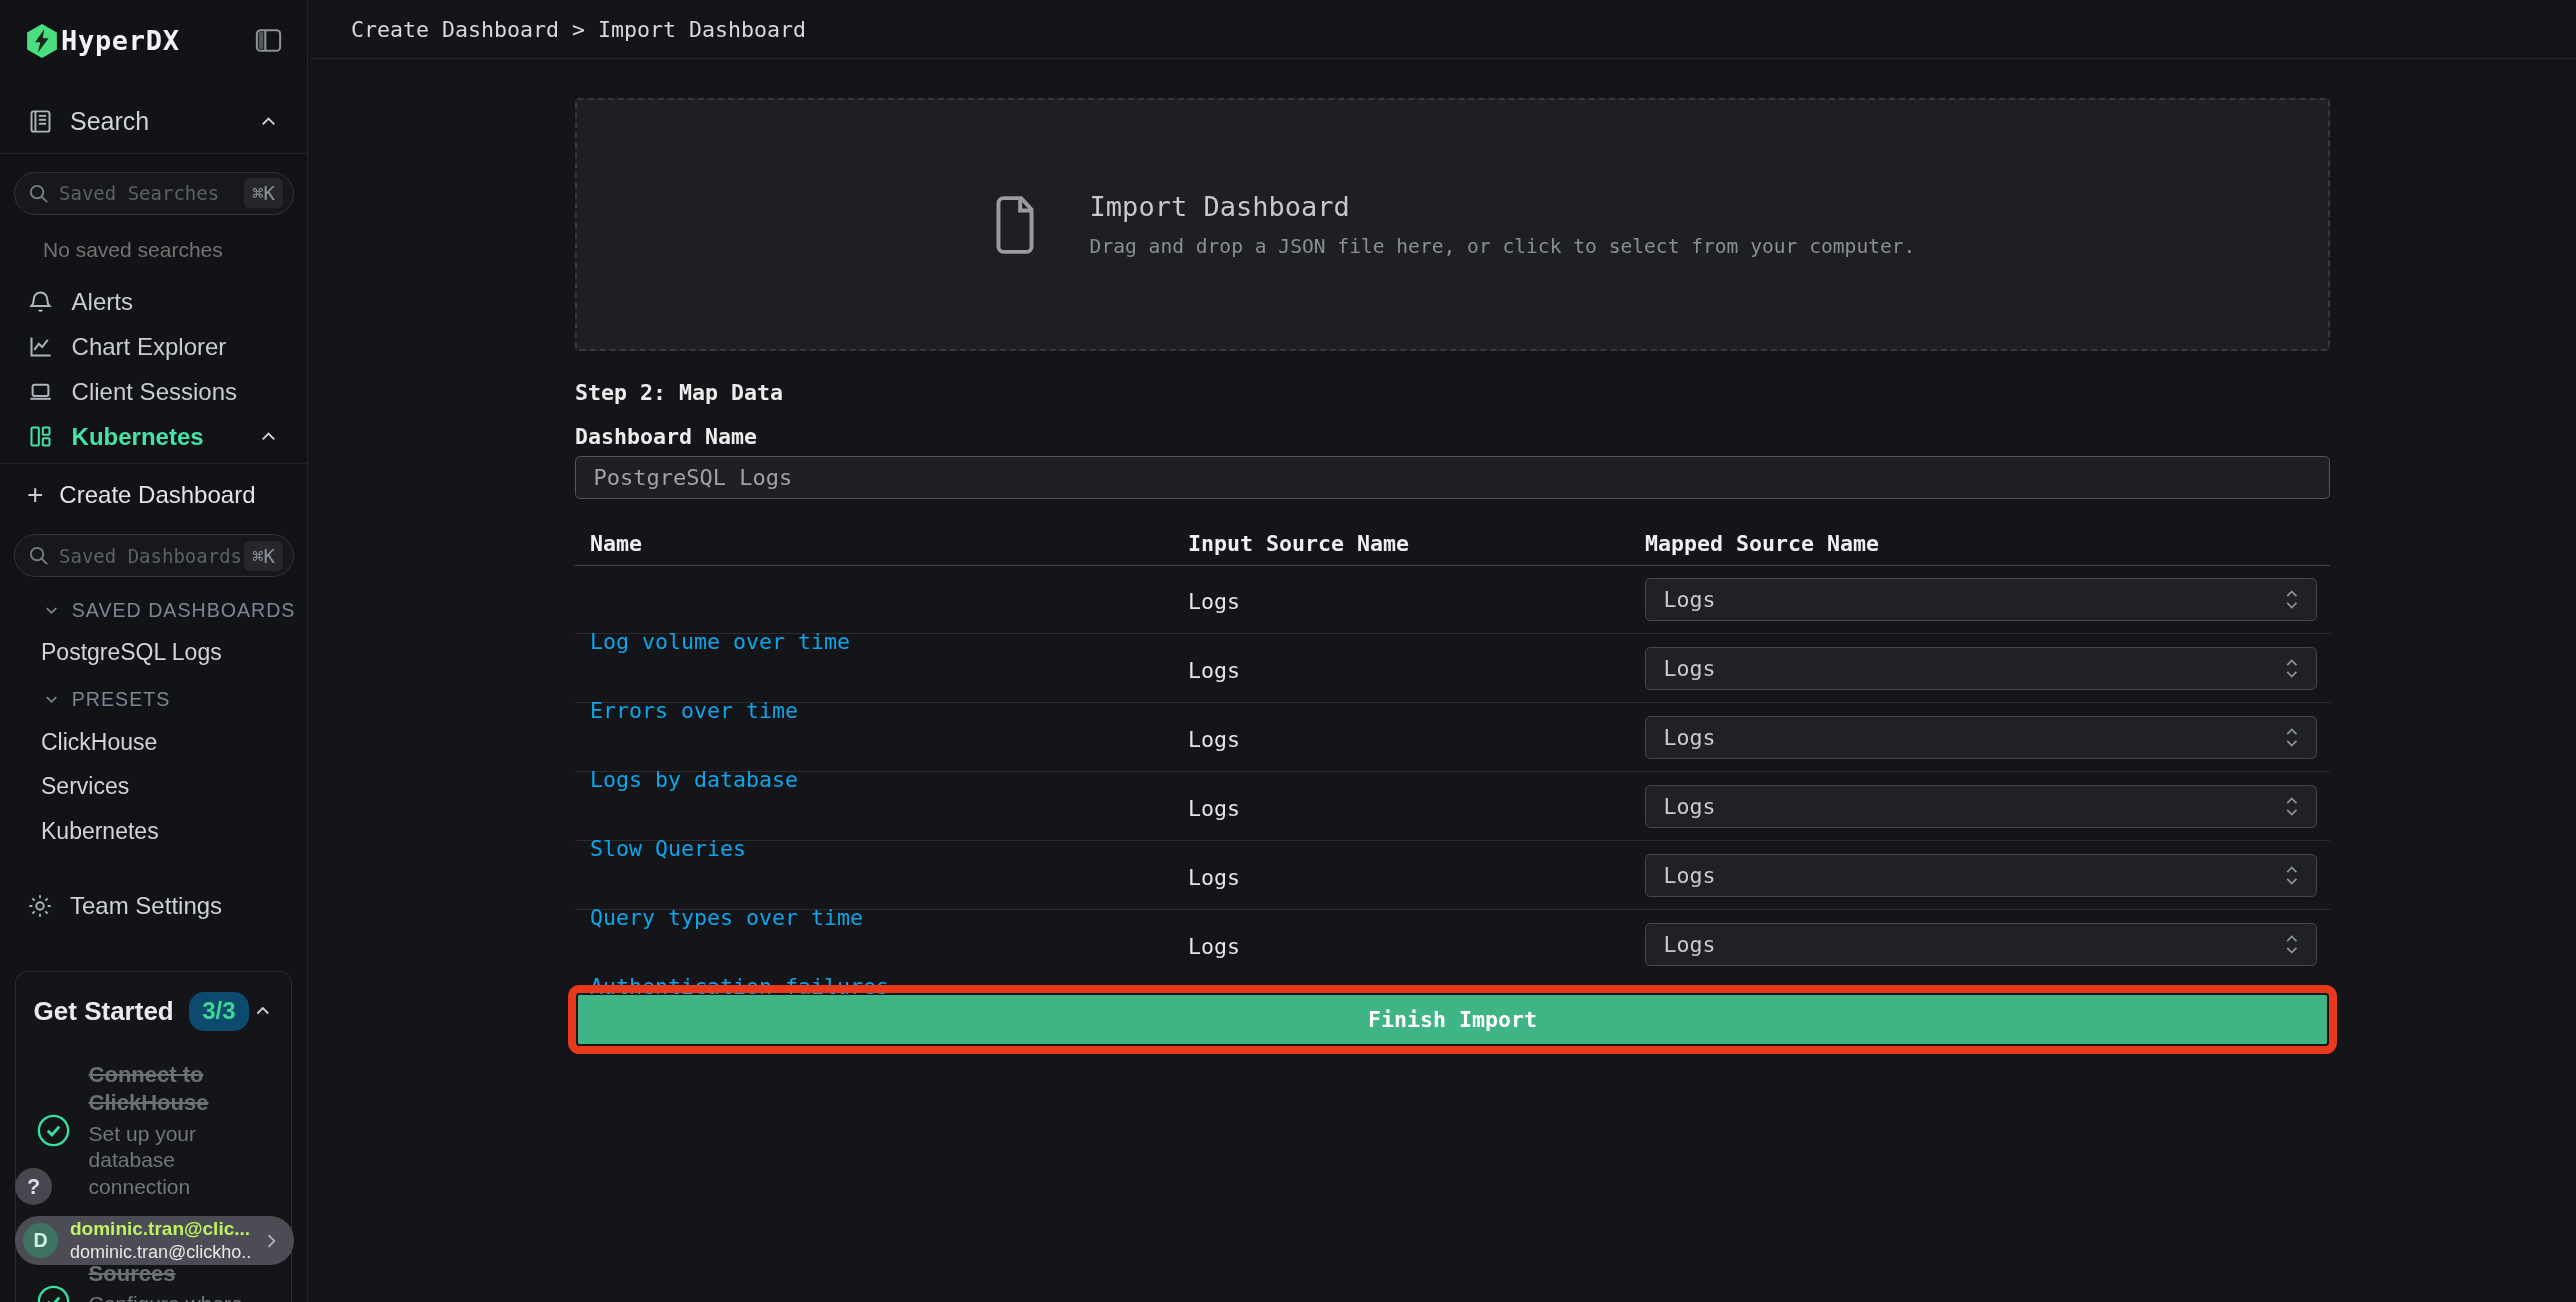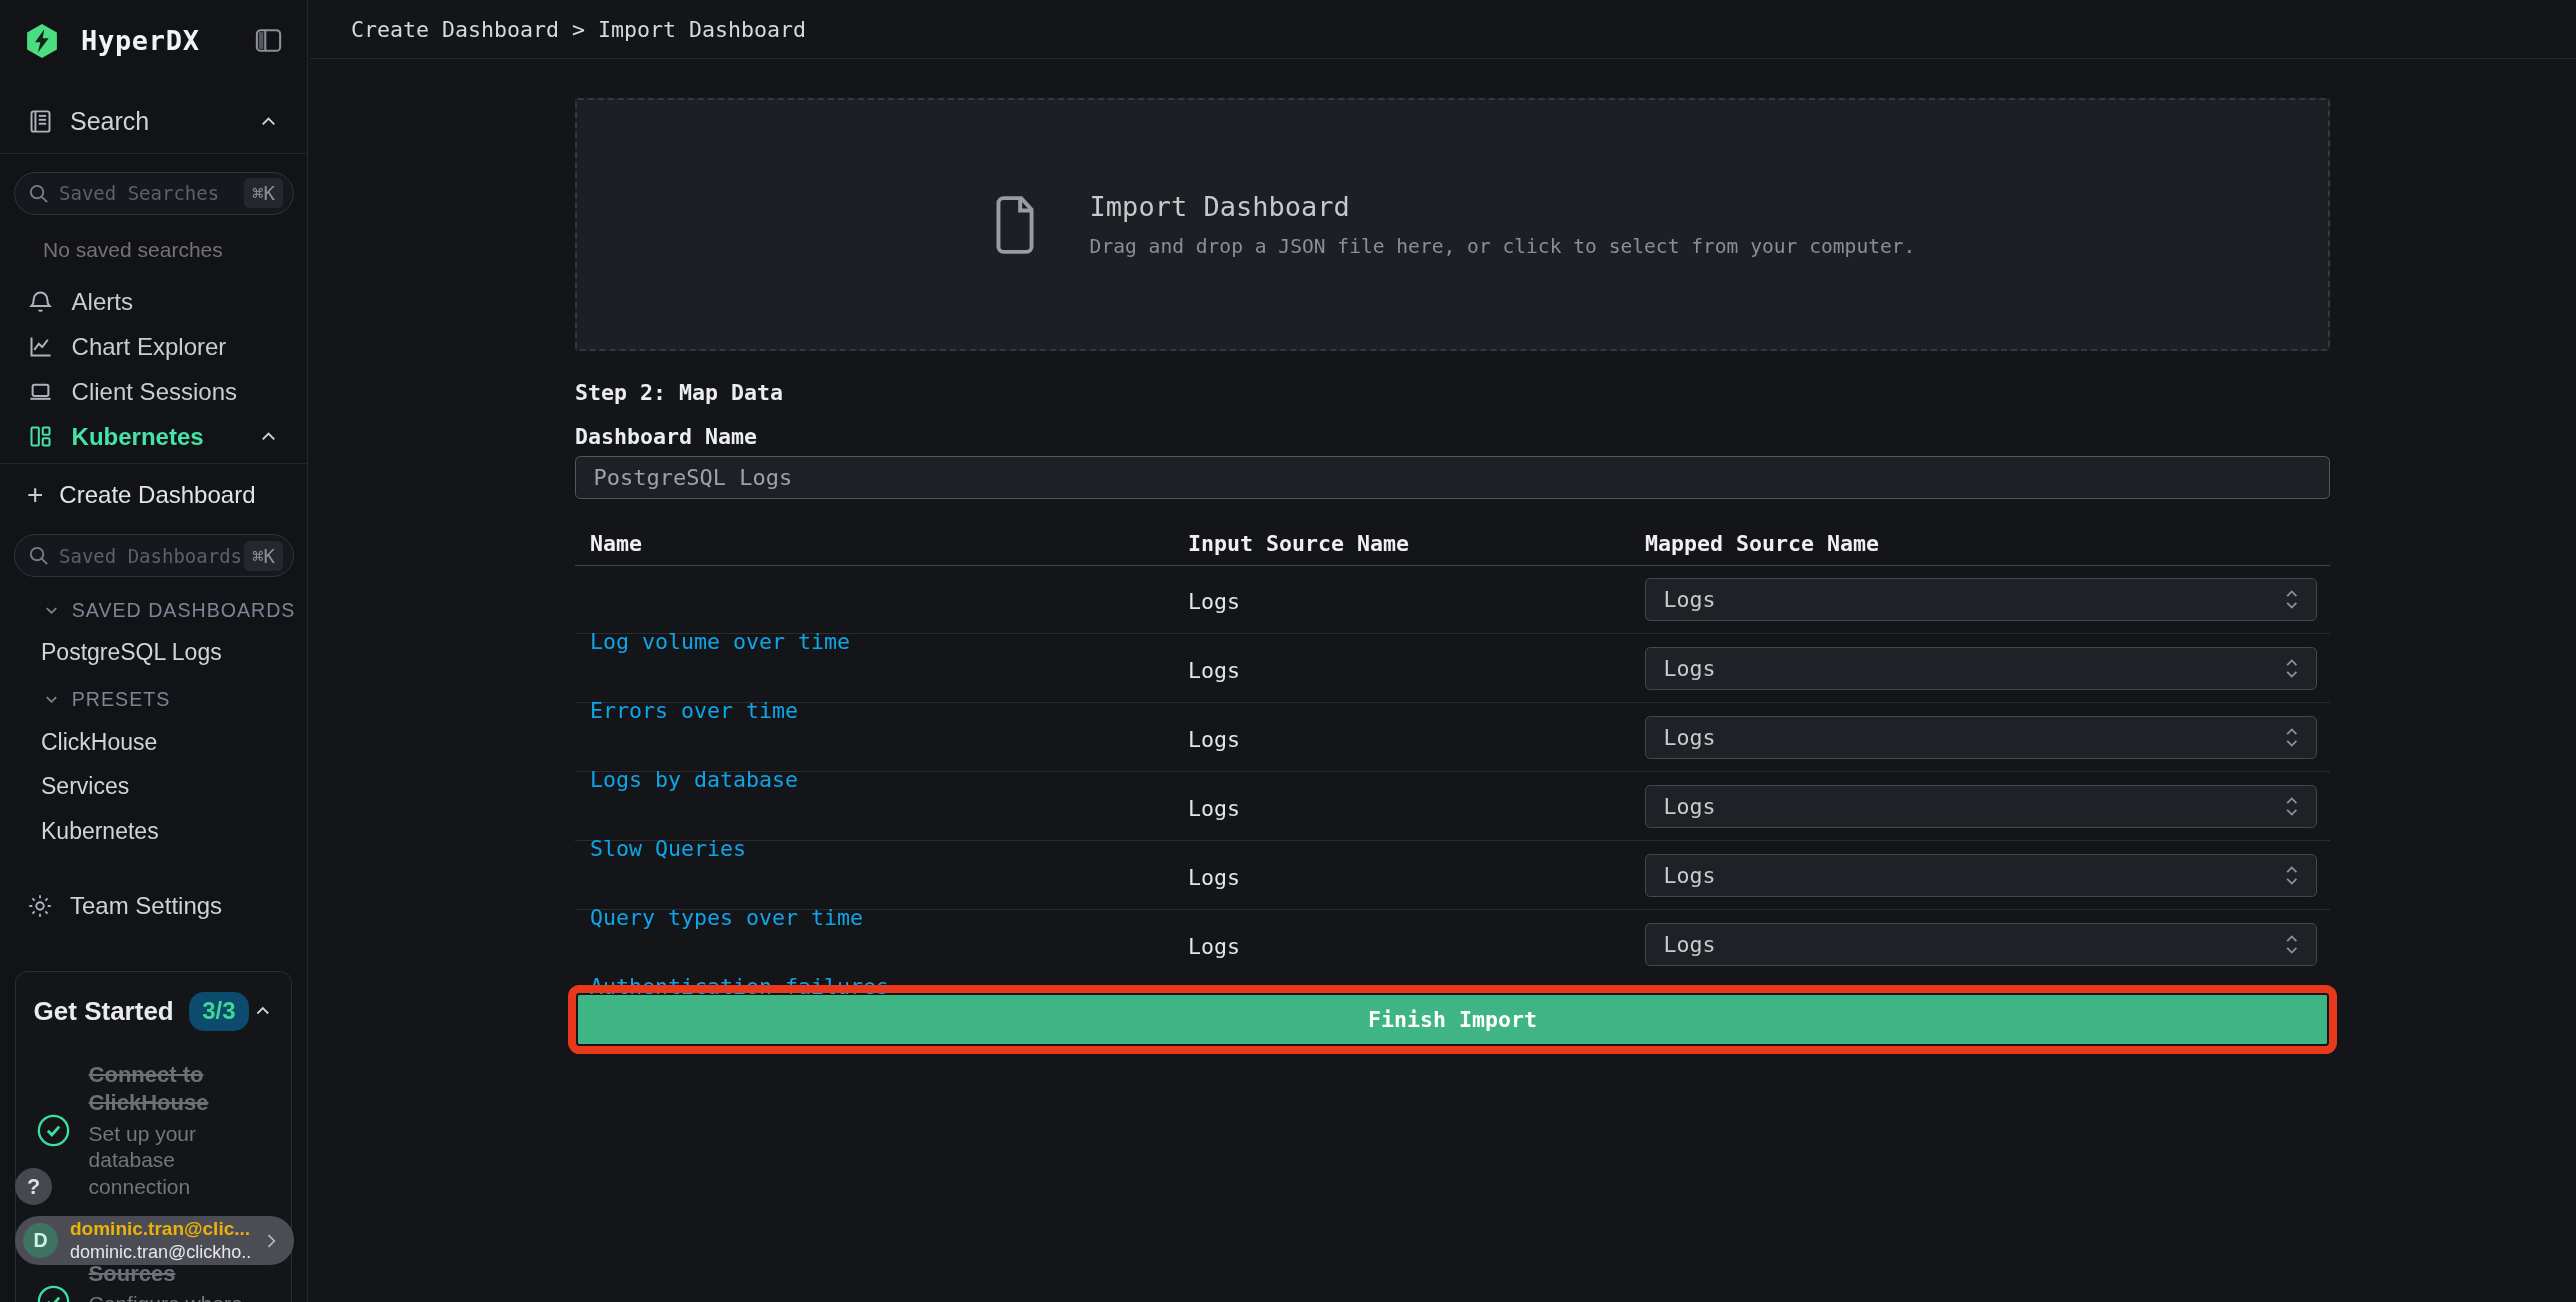--- a/index.html
+++ b/index.html
@@ -4,21 +4,21 @@
 <style>
   * { margin:0; padding:0; box-sizing:border-box; }
   html,body { width:2576px; height:1303px; background:#141519; overflow:hidden;
               font-family:"Liberation Sans", sans-serif; }
   .mono { font-family:"DejaVu Sans Mono","Liberation Mono",monospace; }
 
   
   .sidebar { position:absolute; left:0; top:0; width:308px; height:1303px;
              background:#121317; border-right:1.4px solid #26272b; }
   .side-top { height:81px; display:flex; align-items:center; padding:0 23px; }
-  .logo-wrap { display:flex; align-items:center; gap:20px; }
+  .logo-wrap { display:flex; align-items:center; gap:0; }
   .logo-text { color:#f2f3f4; font-size:27px; font-weight:bold; letter-spacing:0.7px; }
   .spacer { flex:1; }
   .icon { display:inline-flex; align-items:center; justify-content:center; }
 
   .section-head { display:flex; align-items:center; gap:16px; padding:20px 27px 0 27px; height:60px; }
   .section-head .label { color:#cfd2d6; font-size:25px; }
   .divider { border-bottom:1.4px solid #232428; margin-top:12px; }
 
   .pill-input { margin:17.6px 13.5px 0 13.5px; height:43px; border:1.4px solid #34353b; border-radius:21.6px;
                 display:flex; align-items:center; padding:0 9.5px 0 12px; background:#17181d; }
@@ -61,21 +61,21 @@
   .gs-item .s { color:#73767c; font-size:21px; line-height:1.28; margin-top:2.7px; }
 
   .help-btn { position:absolute; left:15px; top:1168px; width:37px; height:37px; border-radius:50%;
               background:#47474f; color:#dfe0e3; font-size:21.6px; font-weight:bold;
               display:flex; align-items:center; justify-content:center; z-index:3; cursor:pointer; }
   .profile { position:absolute; left:15px; top:1216px; width:279px; height:49px; border-radius:24px;
              background:#4c4c55; display:flex; align-items:center; padding:0 13.5px 0 8px; z-index:2; cursor:pointer; }
   .avatar { width:35px; height:35px; border-radius:50%; background:#3e7263; color:#cdf3e0;
             font-size:19.6px; font-weight:bold; display:flex; align-items:center; justify-content:center; }
   .profile .txt { margin-left:12px; width:181px; overflow:hidden; }
-  .profile .name { color:#eab308; font-size:19px; font-weight:bold; white-space:nowrap; }
+  .profile .name { color:#bef264; font-size:19px; font-weight:bold; white-space:nowrap; }
   .profile .mail { color:#e6e7ea; font-size:18px; white-space:nowrap; margin-top:1.4px; }
 
   
   .main { position:absolute; left:310px; top:0; width:2266px; height:1303px; background:#141519; }
   .topbar { height:59px; border-bottom:1.4px solid #26272b; display:flex; align-items:center; padding:8px 41px; }
   .breadcrumb { color:#d7d9dc; font-size:21.6px; }
 
   .content { position:relative; width:100%; height:1220px; }
 
   .dropzone { position:absolute; left:265px; top:39px; width:1755px; height:253px;

